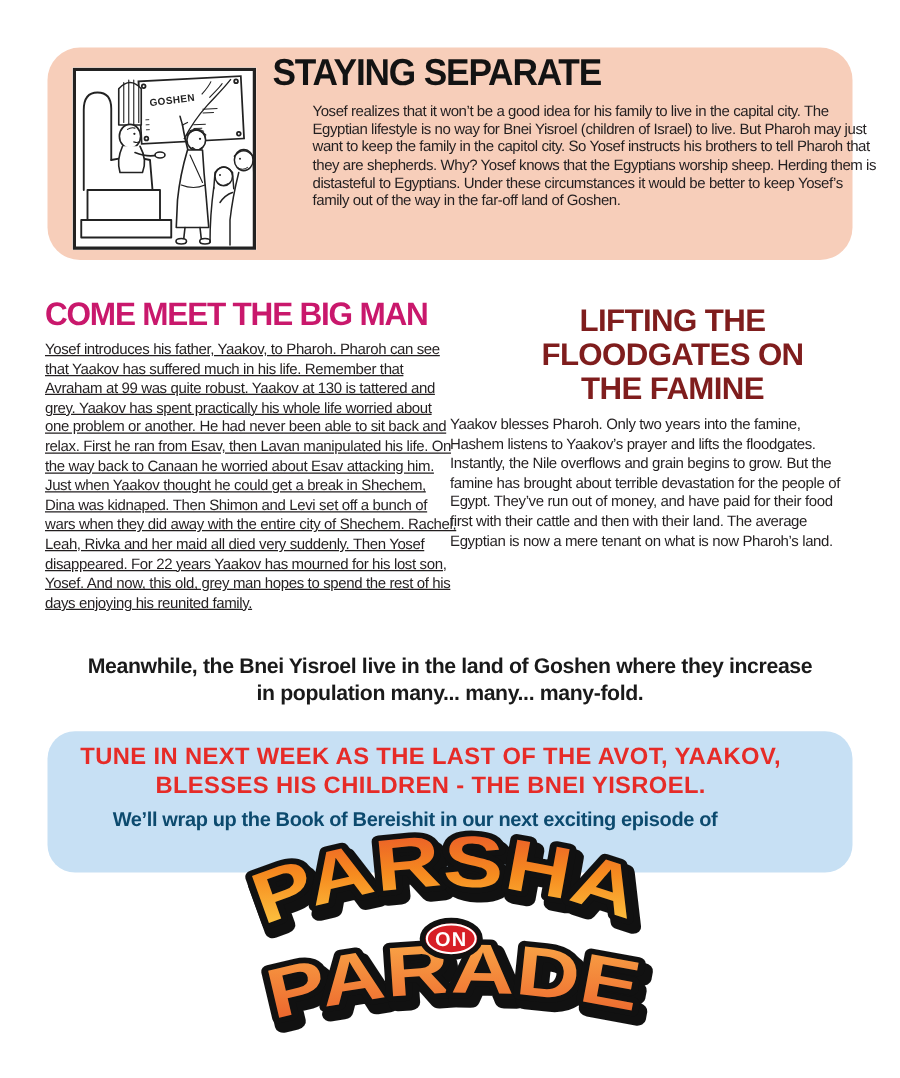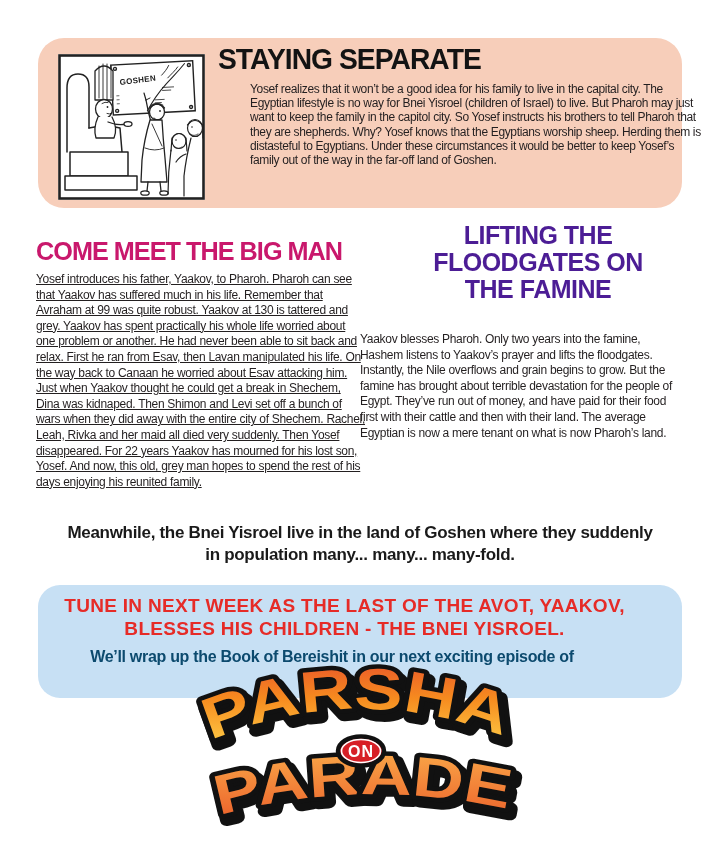--- a/index.html
+++ b/index.html
@@ -30,23 +30,23 @@
   .left-title{
     left:36px; top:236px; width:340px;
     font-size:26px; font-weight:bold; letter-spacing:-1px; color:#c9186c;
     transform:scaleX(0.97); transform-origin:left top;
   }
   .left-body{
     left:36px; top:272px; width:330px;
     font-size:12px; line-height:15.6px; letter-spacing:-0.3px;text-decoration:underline;
   }
   .right-title{
-    left:374px; top:222px; width:328px; text-align:center;
+    left:374px; top:244px; width:328px; text-align:center;
     font-size:25px; line-height:27px; font-weight:bold; letter-spacing:-0.5px;
-    color:#4c1d95; white-space:pre-line;
+    color:#7f1d1d; white-space:pre-line;
   }
   .right-body{
     left:360px; top:332px; width:322px;
     font-size:12px; line-height:15.6px; letter-spacing:-0.3px;
   }
   
   .interlude{
     left:0; top:522px; width:720px; text-align:center;
     font-size:17px; line-height:22px; font-weight:bold; color:#1a1a1a;
     white-space:pre-line; letter-spacing:-0.3px;
@@ -151,21 +151,21 @@
   <div class="abs top-body">Yosef realizes that it won’t be a good idea for his family to live in the capital city. The Egyptian lifestyle is no way for Bnei Yisroel (children of Israel) to live. But Pharoh may just want to keep the family in the capitol city. So Yosef instructs his brothers to tell Pharoh that they are shepherds. Why? Yosef knows that the Egyptians worship sheep. Herding them is distasteful to Egyptians. Under these circumstances it would be better to keep Yosef’s family out of the way in the far-off land of Goshen.</div>
 
   <div class="abs left-title">COME MEET THE BIG MAN</div>
   <div class="abs left-body">Yosef introduces his father, Yaakov, to Pharoh. Pharoh can see that Yaakov has suffered much in his life. Remember that Avraham at 99 was quite robust. Yaakov at 130 is tattered and grey. Yaakov has spent practically his whole life worried about one problem or another. He had never been able to sit back and relax. First he ran from Esav, then Lavan manipulated his life. On the way back to Canaan he worried about Esav attacking him. Just when Yaakov thought he could get a break in Shechem, Dina was kidnaped. Then Shimon and Levi set off a bunch of wars when they did away with the entire city of Shechem. Rachel, Leah, Rivka and her maid all died very suddenly. Then Yosef disappeared. For 22 years Yaakov has mourned for his lost son, Yosef. And now, this old, grey man hopes to spend the rest of his days enjoying his reunited family.</div>
 
   <div class="abs right-title">LIFTING THE
 FLOODGATES ON
 THE FAMINE</div>
   <div class="abs right-body">Yaakov blesses Pharoh. Only two years into the famine, Hashem listens to Yaakov’s prayer and lifts the floodgates. Instantly, the Nile overflows and grain begins to grow. But the famine has brought about terrible devastation for the people of Egypt. They’ve run out of money, and have paid for their food first with their cattle and then with their land. The average Egyptian is now a mere tenant on what is now Pharoh’s land.</div>
 
-  <div class="abs interlude">Meanwhile, the Bnei Yisroel live in the land of Goshen where they suddenly
+  <div class="abs interlude">Meanwhile, the Bnei Yisroel live in the land of Goshen where they increase
 in population many... many... many-fold.</div>
 
   <div class="abs footer-box"></div>
   <div class="abs teaser">Tune in next week as the last of the Avot, Yaakov,
 blesses his children - the Bnei Yisroel.</div>
   <div class="abs wrapup">We’ll wrap up the Book of Bereishit in our next exciting episode of</div>
 
   <div class="abs logo">
     <svg viewBox="0 0 338 180">
       <defs>

